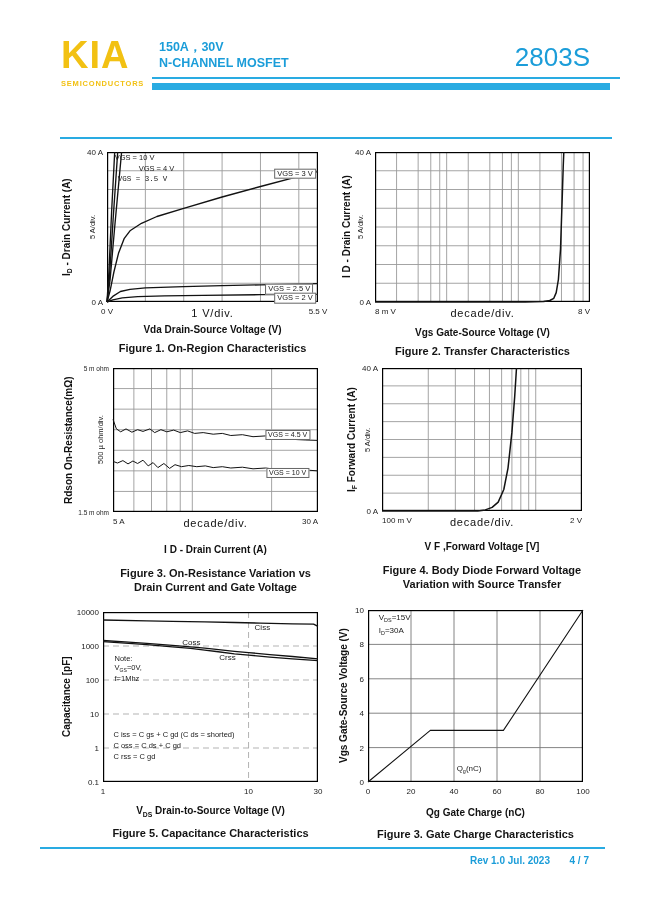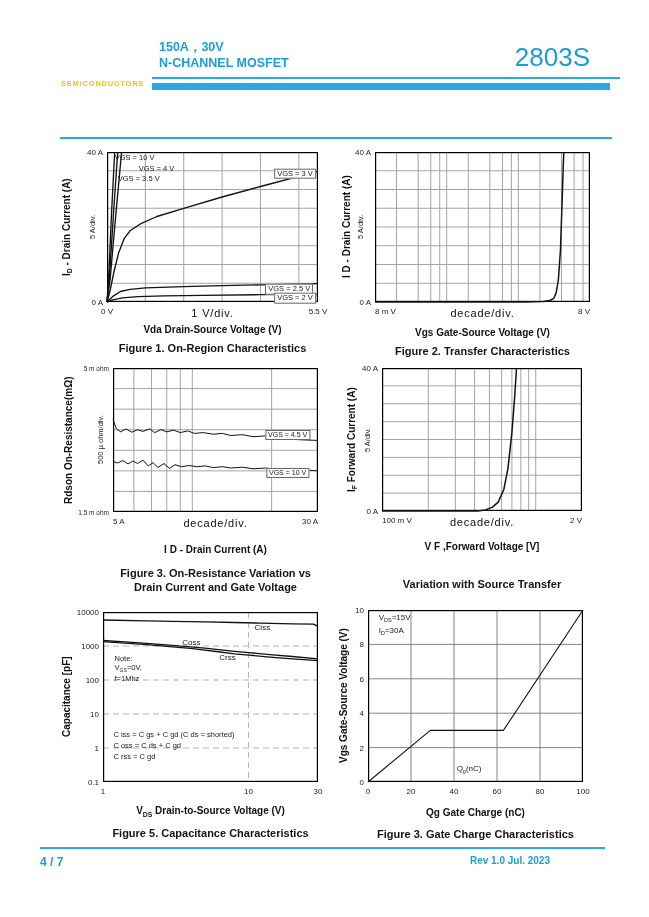--- a/index.html
+++ b/index.html
@@ -67,29 +67,30 @@
   #fig4 .caption2{top:calc(100% + 67px);}
   #fig5 .xlabel{top:calc(100% + 23px);}
   #fig5 .caption{top:calc(100% + 45px);}
   #fig6 .xlabel{top:calc(100% + 25px);}
   #fig6 .caption{top:calc(100% + 46px);}
 
   sub{font-size:68%;}
 
   
   .foot-rule{position:absolute;left:40px;top:847px;width:565px;height:2px;background:#29abe2;}
-  .foot-page{position:absolute;left:40px;right:60px;top:855px;text-align:left;
-             font-size:12px;font-weight:bold;color:#1b9dd9;}
+  .foot-page{position:absolute;left:40px;right:60px;top:855px;text-align:right;
+             font-size:10px;font-weight:bold;color:#1b9dd9;}
   .foot-rev{position:absolute;right:99px;top:855px;font-size:10px;font-weight:bold;color:#1b9dd9;}
 </style>
 </head>
 <body>
 
 <div class="page">
 
+  <div class="logo">KIA</div>
   <div class="logo-sub">SEMICONDUCTORS</div>
   <div class="spec">
     <div>150A，30V</div>
     <div>N-CHANNEL MOSFET</div>
   </div>
   <div class="part">2803S</div>
   <div class="rule-thin"></div>
   <div class="rule-thick"></div>
 
   <div class="sec-rule"></div>
@@ -117,21 +118,21 @@
           <path d="M0.0 150.0 L5.8 144.4 L13.4 139.5 L23.0 137.3 L38.4 135.8 L76.7 134.6 L115.1 133.7 L153.5 132.8 L191.8 132.0 L211.0 131.6" fill="none" stroke="#121212" stroke-width="1.35" stroke-linejoin="round"></path>
           <path d="M0.0 150.0 L5.8 147.8 L15.3 145.9 L30.7 144.6 L57.5 143.8 L95.9 143.3 L153.5 142.7 L211.0 142.3" fill="none" stroke="#121212" stroke-width="1.35" stroke-linejoin="round"></path>
         </svg>
         <div class="xtick" style="left: 0%; transform: translateX(-50%);">0 V</div>
         <div class="xtick big" style="left: 50%; transform: translateX(-50%);">1  V/div.</div>
         <div class="xtick" style="left: 100%; transform: translateX(-50%);">5.5  V</div>
         <div class="ytick" style="top: 0%; transform: translateY(-50%);">40  A</div>
         <div class="ytick" style="top: 100%; transform: translateY(-50%);">0  A</div>
         <div class="anno" style="left: 3.63636%; top: 4.25%; font-size: 7.5px; transform: translateY(-50%);">VGS = 10 V</div>
         <div class="anno" style="left: 3.63636%; top: 11%; font-size: 7.5px; transform: translateY(-50%); padding-left: 24px;">VGS = 4 V</div>
-        <div class="anno" style="left: 5.09091%; top: 17.75%; font-size: 7.5px; transform: translateY(-50%);">VGS = 3.5 V</div>
+        <div class="anno" style="left: 5.09091%; top: 17.75%; font-size: 7.5px; transform: translateY(-50%); font-family: Liberation Mono, monospace;">VGS = 3.5 V</div>
         <div class="anno boxed" style="left: 89.0909%; top: 14.5%; font-size: 7.5px; transform: translate(-50%, -50%);">VGS = 3 V</div>
         <div class="anno boxed" style="left: 86.3636%; top: 91.25%; font-size: 7.5px; transform: translate(-50%, -50%);">VGS = 2.5 V</div>
         <div class="anno boxed" style="left: 89.0909%; top: 97.5%; font-size: 7.5px; transform: translate(-50%, -50%);">VGS = 2 V</div>
       </div>
     <div class="ylabel">I<sub>D</sub> - Drain Current (A)</div>
     <div class="ylabel-sub">5 A/div.</div>
     <div class="xlabel">Vda Drain-Source Voltage (V)</div>
     <div class="caption">Figure 1. On-Region Characteristics</div>
   </div>
 
@@ -232,20 +233,21 @@
         </svg>
         <div class="xtick" style="left: 0%; transform: none;">100 m V</div>
         <div class="xtick big" style="left: 50%; transform: translateX(-50%);">decade/div.</div>
         <div class="xtick" style="left: 100%; transform: translateX(-100%);">2  V</div>
         <div class="ytick" style="top: 0%; transform: translateY(-50%);">40  A</div>
         <div class="ytick" style="top: 100%; transform: translateY(-50%);">0  A</div>
       </div>
     <div class="ylabel">I<sub>F</sub> Forward Current (A)</div>
     <div class="ylabel-sub">5 A/div.</div>
     <div class="xlabel">V F ,Forward Voltage [V]</div>
+    <div class="caption">Figure 4. Body Diode Forward Voltage</div>
     <div class="caption2">Variation with Source Transfer</div>
   </div>
 
   <div class="figure" id="fig5">
     <div class="plot">
         <svg viewBox="0 0 215 170" preserveAspectRatio="none">
           <line x1="145.5533858937018" y1="0" x2="145.5533858937018" y2="170" stroke="#aaaaaa" stroke-width="0.9" stroke-dasharray="6 4"></line>
           <line x1="0" y1="136" x2="215" y2="136" stroke="#aaaaaa" stroke-width="0.9" stroke-dasharray="6 4"></line>
           <line x1="0" y1="102" x2="215" y2="102" stroke="#aaaaaa" stroke-width="0.9" stroke-dasharray="6 4"></line>
           <line x1="0" y1="68" x2="215" y2="68" stroke="#aaaaaa" stroke-width="0.9" stroke-dasharray="6 4"></line>

